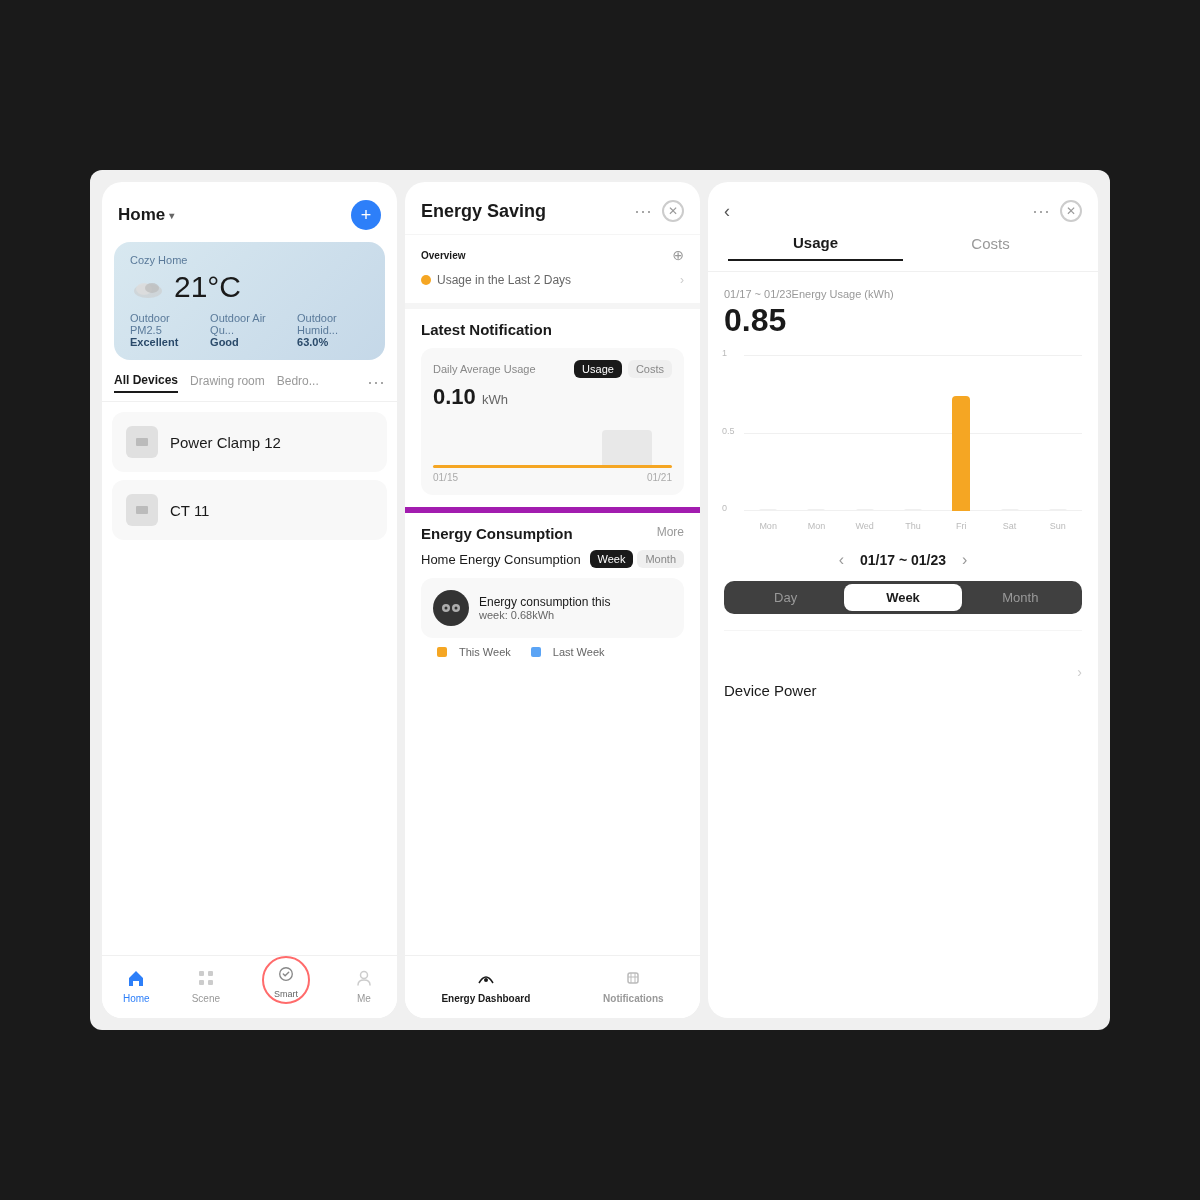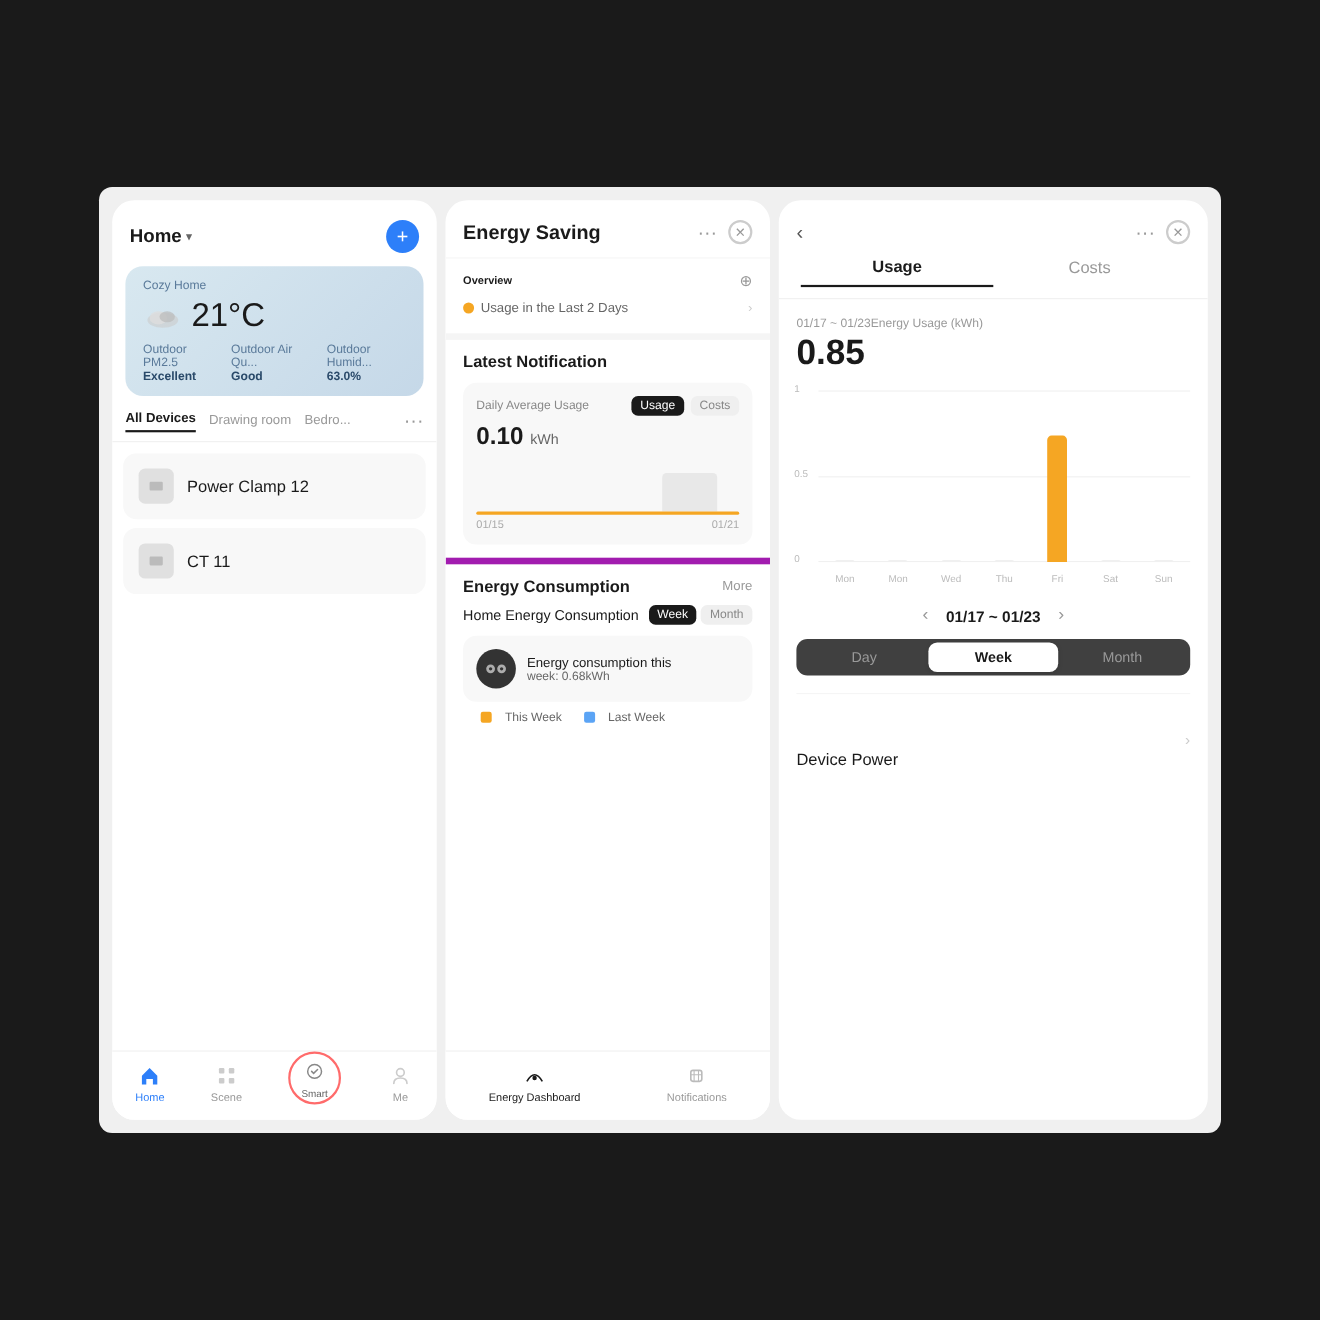--- a/index.html
+++ b/index.html
@@ -494,20 +494,21 @@
     }
 
     
     .energy-nav {
       display: flex;
       align-items: center;
       justify-content: space-around;
       padding: 10px 0 14px;
       border-top: 1px solid #f0f0f0;
       background: white;
+      font-weight: bold;
     }
     .energy-nav-item {
       display: flex;
       flex-direction: column;
       align-items: center;
       gap: 3px;
       cursor: pointer;
     }
     .energy-nav-label {
       font-size: 10px;

